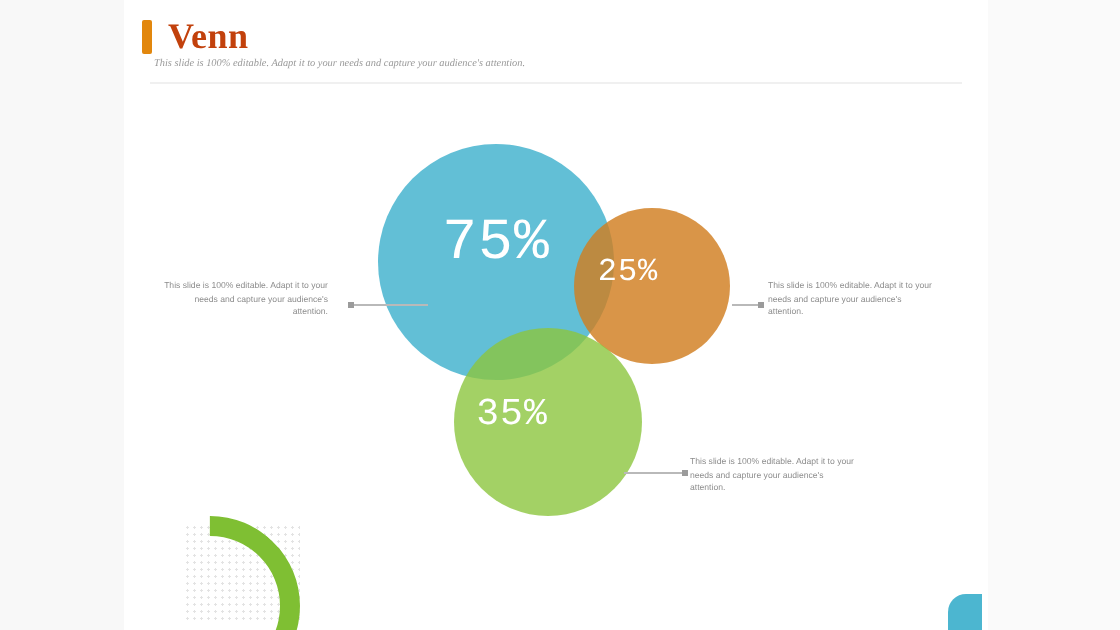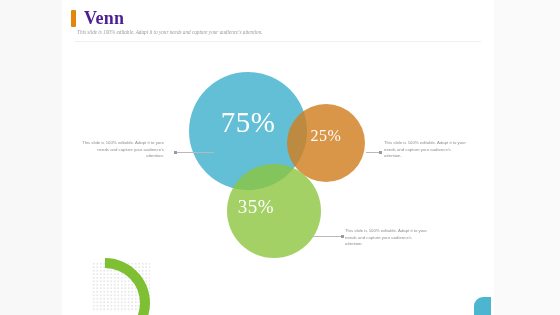--- a/index.html
+++ b/index.html
@@ -42,21 +42,21 @@
     width: 5px; height: 17px;
     background: #e2870d;
     border-radius: 1px;
   }
   .page-title {
     position: absolute;
     left: 22px; top: 6px;
     font-family: "Liberation Serif", serif;
     font-size: 18px;
     font-weight: 700;
-    color: #4c1d95;
+    color: #c2410c;
     letter-spacing: 0.2px;
     line-height: 24px;
     white-space: nowrap;
   }
   .page-subtitle {
     position: absolute;
     left: 15px; top: 29px;
     width: 300px;
     font-family: "Liberation Serif", serif;
     font-style: italic;
@@ -92,34 +92,34 @@
     width: 78px; height: 78px;
     background: rgba(209, 126, 32, 0.82);
   }
   .circle-green {
     left: 165px; top: 164px;
     width: 94px; height: 94px;
     background: rgba(140, 198, 63, 0.80);
   }
   .circle-label {
     position: absolute;
-    font-family: Liberation Serif, serif;
+    font-family: Liberation Mono, monospace;
     color: #ffffff;
     text-align: center;
     white-space: nowrap;
     letter-spacing: 0.5px;
   }
   .label-blue {
     left: 127px; top: 105px;
     width: 118px;
     font-size: 29px;
     line-height: 34px;
   }
   .label-orange {
-    left: 225px; top: 126px;
+    left: 213px; top: 126px;
     width: 78px;
     font-size: 16px;
     line-height: 20px;
   }
   .label-green {
     left: 147px; top: 195px;
     width: 94px;
     font-size: 19px;
     line-height: 24px;
   }

